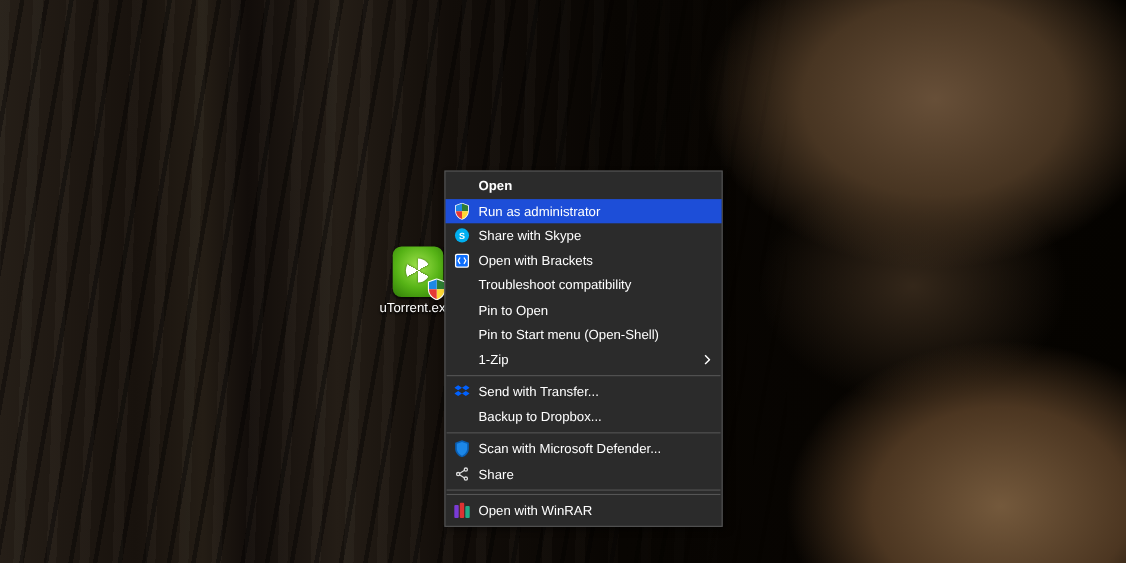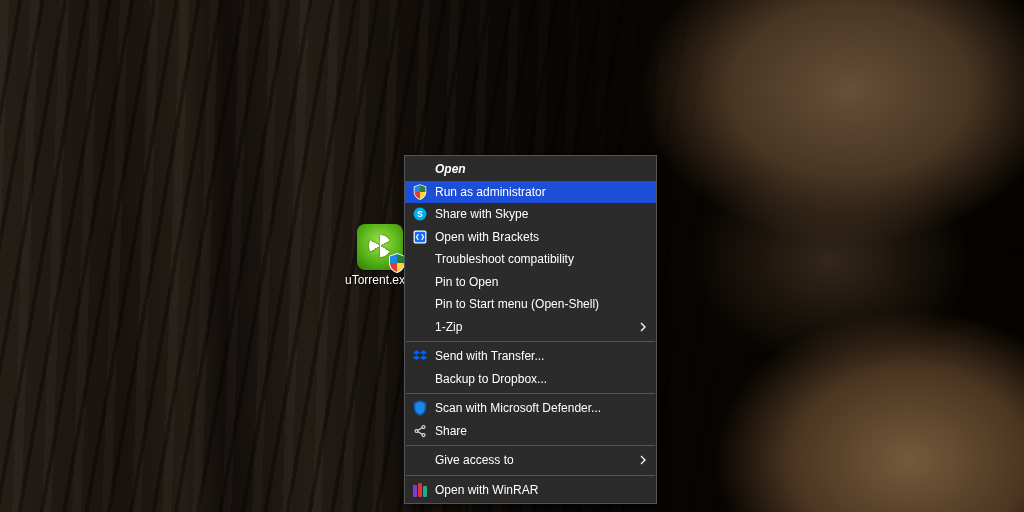--- a/index.html
+++ b/index.html
@@ -17,21 +17,21 @@
      -webkit-mask:linear-gradient(90deg,#000 0 45%,transparent 70%);}
   
   .desktop-icon{position:absolute;left:348px;top:224px;width:64px;display:flex;flex-direction:column;align-items:center;gap:3px;text-align:center;}
   .desktop-icon .tile{width:46px;height:46px;border-radius:8px;background:radial-gradient(circle at 50% 40%,#9fe24c 0%,#56b316 55%,#2e7a07 100%);box-shadow:0 1px 2px rgba(0,0,0,.6);position:relative;}
   .desktop-icon .tile::before{content:"";position:absolute;left:50%;top:50%;width:22px;height:22px;transform:translate(-50%,-55%);border-radius:50%;background:conic-gradient(#fff 0 60deg,transparent 60deg 120deg,#fff 120deg 180deg,transparent 180deg 240deg,#fff 240deg 300deg,transparent 300deg 360deg);filter:drop-shadow(0 0 1px rgba(0,0,0,.5));}
   .desktop-icon .shield{position:absolute;right:-3px;bottom:-3px;width:18px;height:20px;}
   .desktop-icon .label{font-size:12px;line-height:14px;text-shadow:0 1px 2px #000;white-space:nowrap;}
   
   .ctx{position:absolute;left:404px;top:155px;width:251px;background:#2b2b2b;border:1px solid #555;box-shadow:3px 3px 6px rgba(0,0,0,.5);padding:2px 0;}
   .ctx .item{display:flex;align-items:center;height:22.5px;padding:0 28px 0 30px;position:relative;white-space:nowrap;cursor:default;}
-  .ctx .item.bold{font-weight:600;font-style:italic;}
+  .ctx .item.bold{font-weight:600;}
   .ctx .item.hl{background:#1d4ed8;}
   .ctx .sep{height:1px;margin:3px 1px;background:#555;}
   .ctx .ico{position:absolute;left:7px;top:50%;transform:translateY(-50%);width:16px;height:16px;display:flex;align-items:center;justify-content:center;}
   .ctx .chev{position:absolute;right:10px;top:50%;transform:translateY(-50%);}
   .ctx .chev svg{display:block;}
   
   .rar{display:grid;grid-template-columns:repeat(3,4px);gap:1px;align-items:end;height:14px;}
   .rar span{display:block;width:4px;border-radius:1px;}
   .rar span:nth-child(1){height:12px;background:#7a3bd6;}
   .rar span:nth-child(2){height:14px;background:#d33;}
@@ -152,28 +152,20 @@
           <circle cx="18" cy="5" r="2.5"></circle>
           <circle cx="18" cy="19" r="2.5"></circle>
           <path d="M8 11 L16 6 M8 13 L16 18"></path>
         </svg>
     </span>
     <span>Share</span>
   </div>
 
   <div class="sep"></div>
 
-  <div class="item">
-    <span>Give access to</span>
-    <span class="chev">
-        <svg width="6" height="10" viewBox="0 0 6 10">
-          <path d="M1 1 L5 5 L1 9" stroke="#fff" stroke-width="1.3" fill="none"></path>
-        </svg>
-      </span>
-  </div>
 
   <div class="sep"></div>
 
   <div class="item">
     <span class="ico">
         <span class="rar">
           <span></span>
           <span></span>
           <span></span>
         </span>

